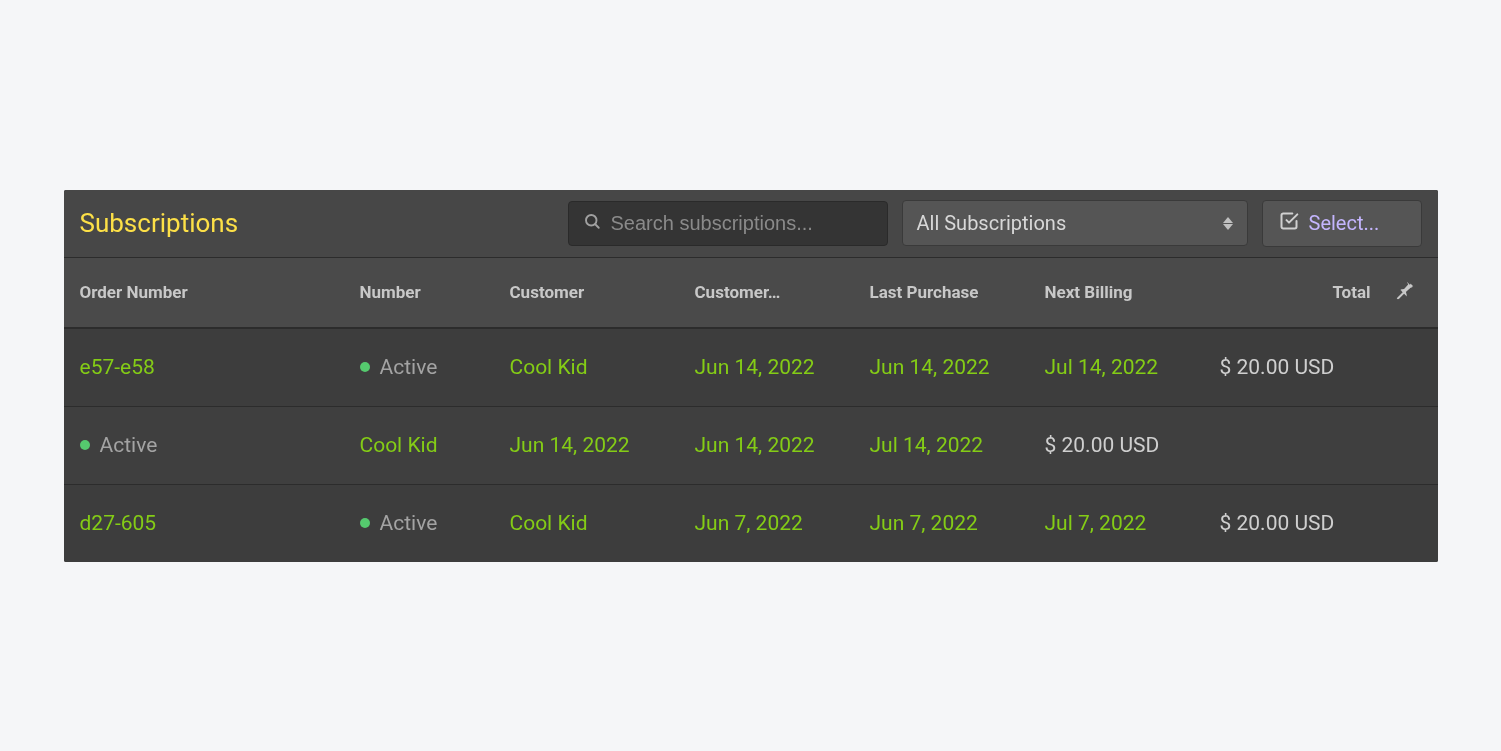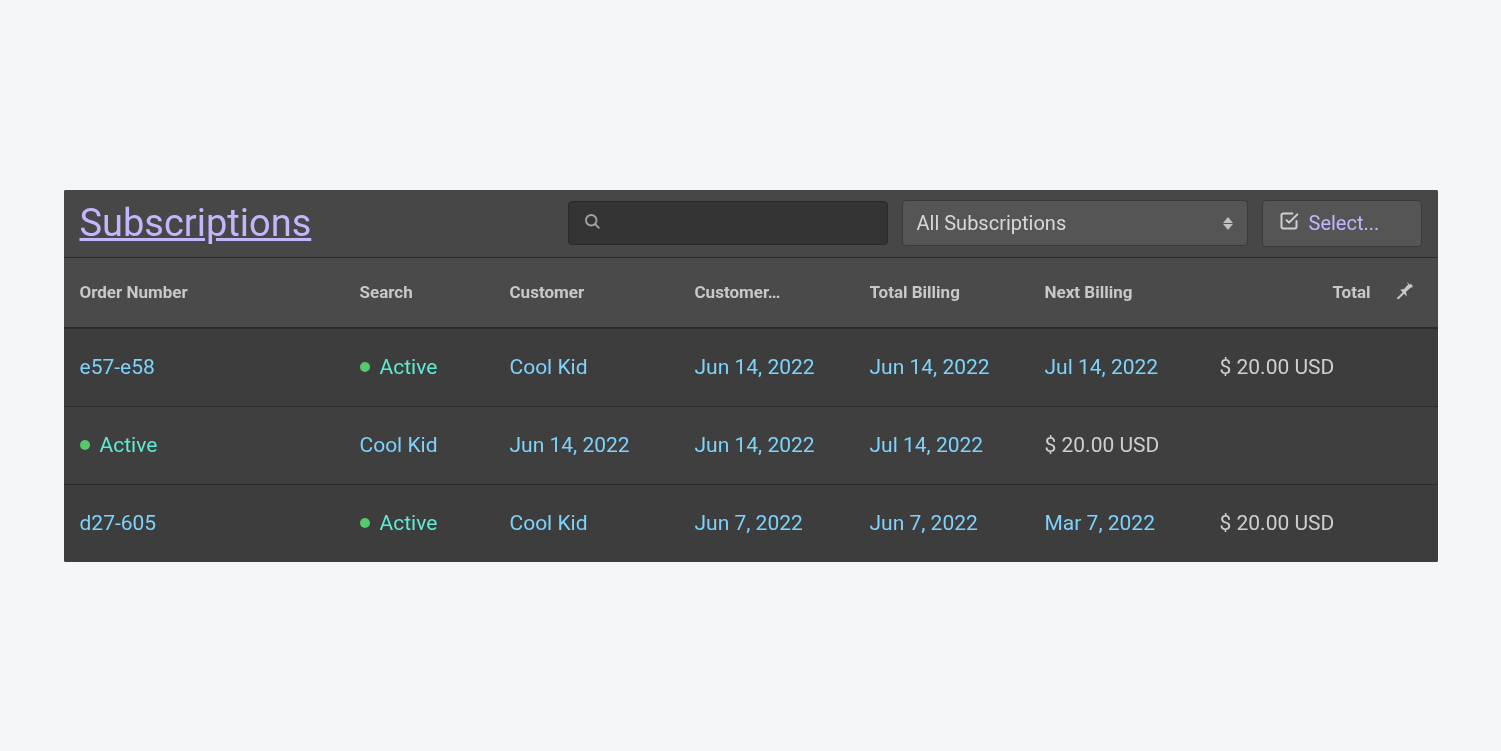--- a/index.html
+++ b/index.html
@@ -20,26 +20,25 @@
   }
   .toolbar {
     display: flex;
     align-items: center;
     padding: 10px 16px;
     gap: 14px;
     background: #474747;
     border-bottom: 1px solid #2c2c2c;
   }
   .title {
-    color: #c4b5fd;
-    font-size: 38px;
+    color: #fde047;
+    font-size: 26px;
     font-weight: 400;
     flex: 0 0 auto;
     margin-right: auto;
-    text-decoration: underline;
   }
   .search-wrap {
     display: flex;
     align-items: center;
     background: #343434;
     border: 1px solid #2a2a2a;
     border-radius: 4px;
     padding: 10px 14px;
     width: 320px;
     gap: 10px;
@@ -118,31 +117,31 @@
   .th-total { text-align: right; padding-right: 4px; }
   .th-pin { display: flex; justify-content: center; color: #dcdcdc; }
 
   .table-row {
     height: 78px;
     border-top: 1px solid #2c2c2c;
     background: #3f3f3f;
   }
   .table-row:nth-of-type(odd) { background: #3d3d3d; }
   .td {
-    color: #7dd3fc;
+    color: #84cc16;
     font-size: 21px;
     white-space: nowrap;
     overflow: hidden;
     text-overflow: ellipsis;
   }
   .status-cell {
     display: flex;
     align-items: center;
     gap: 10px;
-    color: #5eead4;
+    color: #a3a3a3;
     font-size: 21px;
   }
   .status-dot {
     width: 10px;
     height: 10px;
     border-radius: 50%;
     background: #55c96e;
     flex: 0 0 auto;
   }
   .td-total { color: #cfcfcf; }
@@ -156,20 +155,21 @@
   <div class="toolbar">
     <div class="title">Subscriptions</div>
 
     <div class="search-wrap">
       <span class="search-icon">
         <svg width="18" height="18" viewBox="0 0 24 24" fill="none" stroke="currentColor" stroke-width="2.5" stroke-linecap="round">
           <circle cx="11" cy="11" r="7"></circle>
           <line x1="21" y1="21" x2="16.65" y2="16.65"></line>
         </svg>
       </span>
+      <input type="text" placeholder="Search subscriptions..." style="">
     </div>
 
     <div class="select-wrap">
       <span>All Subscriptions</span>
       <span class="sort-icon">
         <svg width="10" height="6" viewBox="0 0 10 6">
             <path d="M0 6 L5 0 L10 6 Z" fill="currentColor"></path>
           </svg>
         <svg width="10" height="6" viewBox="0 0 10 6">
             <path d="M0 0 L5 6 L10 0 Z" fill="currentColor"></path>
@@ -183,24 +183,24 @@
           <polyline points="9 11 12 14 22 4"></polyline>
           <path d="M21 12v7a2 2 0 0 1-2 2H5a2 2 0 0 1-2-2V5a2 2 0 0 1 2-2h11"></path>
         </svg>
       </span>
       <span class="label">Select...</span>
     </div>
   </div>
 
   <div class="table-header">
     <div class="th">Order Number</div>
-    <div class="th">Search</div>
+    <div class="th">Number</div>
     <div class="th">Customer</div>
     <div class="th">Customer…</div>
-    <div class="th">Total Billing</div>
+    <div class="th">Last Purchase</div>
     <div class="th">Next Billing</div>
     <div class="th th-total">Total</div>
     <div class="th th-pin">
       <span>
         <svg width="22" height="22" viewBox="0 0 24 24" fill="currentColor">
           <path d="M16 3l5 5-3 1-5 5 1 5-3-3-6 6-1-1 6-6-3-3 5 1 5-5 1-3-2-2z" transform="rotate(0 12 12)"></path>
           <path d="M14 3l6 6-2 .5L13 14l.5 4L11 15l-7 7-1-1 7-7-3-2.5L11 11l4.5-5L14 3z" fill="currentColor"></path>
         </svg>
       </span>
     </div>
@@ -234,19 +234,19 @@
       </div>
       <div class="table-row">
         <div class="td">d27-605</div>
         <div class="status-cell">
           <span class="status-dot"></span>
           <span>Active</span>
         </div>
         <div class="td">Cool Kid</div>
         <div class="td">Jun 7, 2022</div>
         <div class="td">Jun 7, 2022</div>
-        <div class="td">Mar 7, 2022</div>
+        <div class="td">Jul 7, 2022</div>
         <div class="td td-total">$ 20.00 USD</div>
         <div class="td-pin-spacer"></div>
       </div>
     </div>
 
 </div>
 
 </body></html>

